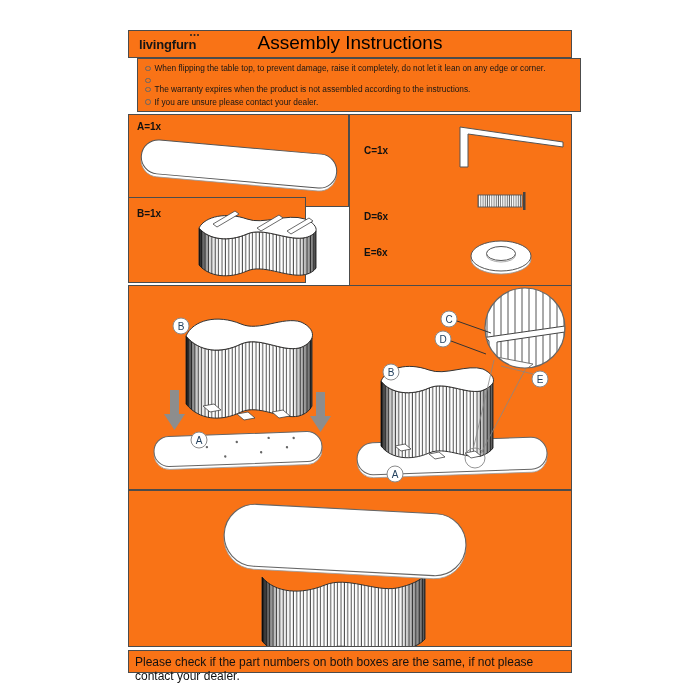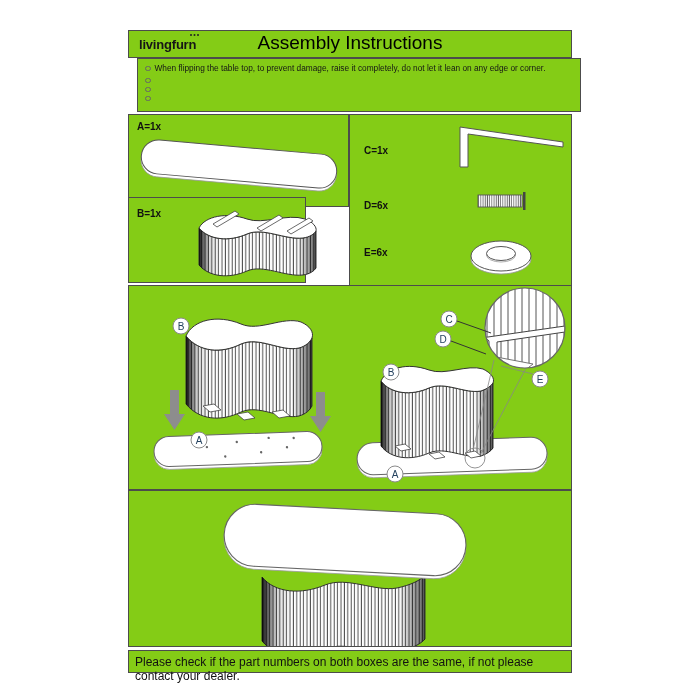--- a/index.html
+++ b/index.html
@@ -1,18 +1,18 @@
 <!DOCTYPE html>
 <html><head>
 <meta charset="utf-8">
 <style>
   html,body{margin:0;padding:0;background:#fff;}
   body{width:700px;height:700px;position:relative;font-family:"Liberation Sans","DejaVu Sans",sans-serif;color:#111;}
   .sheet{position:absolute;left:128px;top:30px;width:444px;height:643px;}
-  .box{position:absolute;border:1px solid #4c4c4c;background:#84cc16;box-sizing:border-box;}
+  .box{position:absolute;border:1px solid #4c4c4c;background:#f97316;box-sizing:border-box;}
   
   .hdr{left:0;top:0;width:444px;height:28px;}
   .logo{position:absolute;left:10px;top:6px;font-size:13px;font-weight:700;letter-spacing:-0.2px;color:#161616;}
   .logo-dots{position:absolute;top:-3px;right:4px;width:2px;height:2px;border-radius:50%;background:#222;box-shadow:3.5px 0 0 #222,7px 0 0 #222;}
   .title{position:absolute;left:0;top:1px;width:100%;text-align:center;font-size:19px;color:#000;}
   
   .notice{left:9px;top:28px;width:444px;height:54px;padding:3px 5px;}
   .nrow{display:flex;align-items:flex-start;line-height:12.4px;font-size:8.3px;color:#161616;}
   .bul{flex:0 0 auto;width:3.5px;height:3.5px;border:1px solid #666;border-radius:50%;margin:3.5px 4px 0 2px;}
   
@@ -66,23 +66,25 @@
   <div class="box notice">
     <div class="nrow">
         <span class="bul"></span>
         <span>When flipping the table top, to prevent damage, raise it completely, do not let it lean on any edge or corner.</span>
       </div>
     <div class="nrow">
         <span class="bul"></span>
       </div>
     <div class="nrow">
         <span class="bul"></span>
-      </div>
-    <div class="nrow">
-        <span class="bul"></span>
+        <span>The warranty expires when the product is not assembled according to the instructions.</span>
+      </div>
+    <div class="nrow">
+        <span class="bul"></span>
+        <span>If you are unsure please contact your dealer.</span>
       </div>
   </div>
 
   <div class="box boxA">
     <span class="part-label" style="left:8px;top:6px;">A=1x</span>
     <svg width="219" height="81" viewBox="0 0 219 81">
       <g transform="rotate(5 110 49)">
         <rect x="12" y="35" width="196" height="34" rx="17" fill="#fff" stroke="#9a9a9a" stroke-width="0.8"></rect>
         <rect x="12" y="32" width="196" height="34" rx="17" fill="#fff" stroke="#555" stroke-width="1"></rect>
       </g>
@@ -98,21 +100,21 @@
       <g fill="#fff" stroke="#444" stroke-width="0.8">
         <path d="M 84 26 l 22 -13 l 4 3 l -22 13 z"></path>
         <path d="M 128 30 l 22 -13 l 4 3 l -22 13 z"></path>
         <path d="M 158 33 l 22 -13 l 4 3 l -22 13 z"></path>
       </g>
     </svg>
   </div>
 
   <div class="box boxCDE">
     <span class="part-label" style="left:14px;top:30px;">C=1x</span>
-    <span class="part-label" style="left:14px;top:85px;">D=6x</span>
+    <span class="part-label" style="left:14px;top:96px;">D=6x</span>
     <span class="part-label" style="left:14px;top:132px;">E=6x</span>
     <svg width="221" height="167" viewBox="0 0 221 167">
 
       <path d="M 110 12 L 213 27 L 213 32 L 118 19 L 118 52 L 110 52 Z" fill="#fff" stroke="#555" stroke-width="1"></path>
 
       <g>
         <rect x="128" y="80" width="44" height="12" fill="url(#thread)" stroke="#555" stroke-width="0.9"></rect>
         <rect x="173" y="77" width="2.5" height="18" fill="#444"></rect>
       </g>
 

